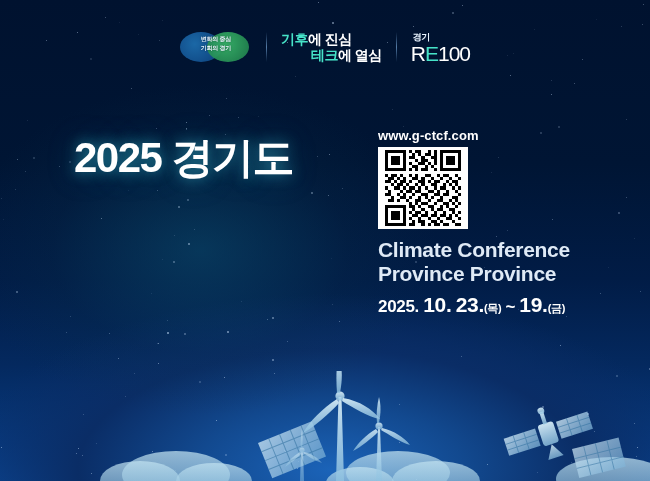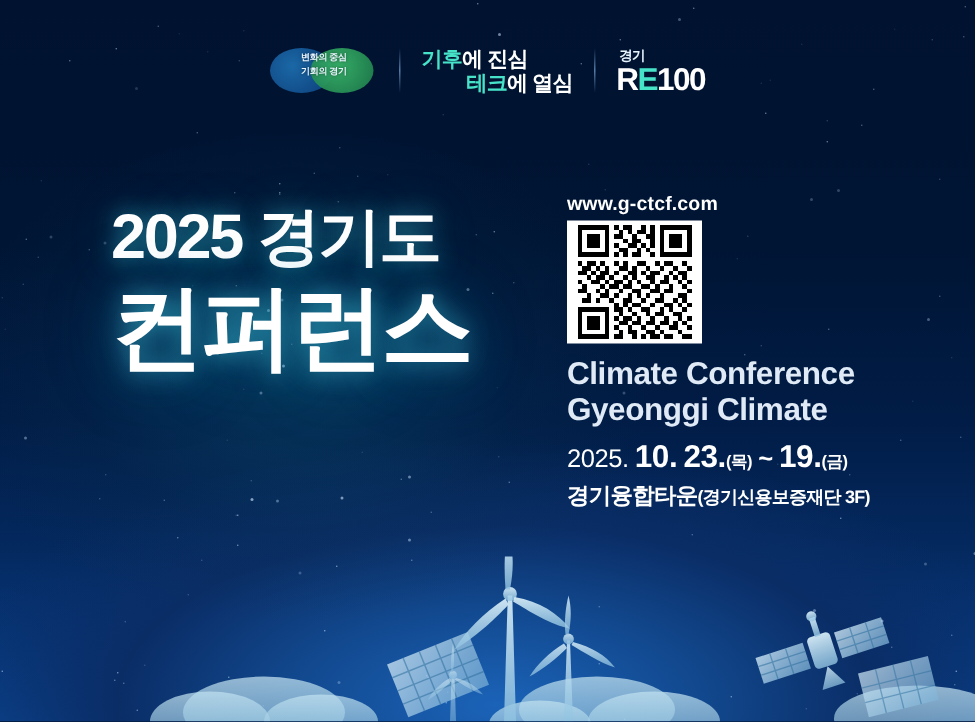--- a/index.html
+++ b/index.html
@@ -40,21 +40,21 @@
     display:flex;flex-direction:column;gap:1px;
     font-size:14px;line-height:15px;font-weight:800;letter-spacing:-.5px;
     white-space:nowrap;
   }
   .slogan .l1 .a{color:#46e3c8;}
   .slogan .l1 .b{color:#ffffff;}
   .slogan .l2 .a{color:#46e3c8;padding-left:30px;}
   .slogan .l2 .b{color:#ffffff;}
   .re100{position:relative;display:flex;flex-direction:column;align-items:flex-start;}
   .re100 .gg{font-size:9px;font-weight:800;color:#e8f4ff;letter-spacing:-.5px;margin-left:2px;}
-  .re100 .mark{font-size:21px;line-height:20px;font-weight:700;letter-spacing:-1px;color:#ffffff;}
+  .re100 .mark{font-size:21px;line-height:20px;font-weight:400;letter-spacing:-1px;color:#ffffff;}
   .re100 .mark .zero{color:#46e3c8;}
 
   
   .headline{position:absolute;left:74px;top:132px;width:300px;}
   .hl-year{
     font-size:42px;line-height:52px;font-weight:800;letter-spacing:-1.5px;color:#ffffff;
     text-shadow:0 0 14px rgba(70,215,230,.55),0 0 30px rgba(40,150,190,.35);
   }
   .hl-big{
     font-size:62px;line-height:70px;font-weight:800;letter-spacing:-2px;color:#ffffff;
@@ -71,21 +71,21 @@
     display:block;
   }
   .qr{display:block;width:100%;height:100%;}
   .en-title{
     margin-top:9px;
     font-size:21px;line-height:24px;font-weight:700;color:#dfeaf6;letter-spacing:-.3px;
   }
   .date{
     margin-top:7px;color:#ffffff;white-space:nowrap;letter-spacing:-.3px;
   }
-  .date .y{font-size:17px;font-weight:400;}
+  .date .y{font-size:17px;font-weight:700;}
   .date .d{font-size:21px;font-weight:800;}
   .date .dow{font-size:11px;font-weight:700;}
   .date .tilde{font-size:17px;font-weight:700;}
   .venue{
     margin-top:4px;color:#ffffff;letter-spacing:-.5px;white-space:nowrap;
   }
   .venue .main{font-size:15px;font-weight:800;}
   .venue .sub{font-size:12px;font-weight:700;}
 
   
@@ -271,21 +271,20 @@
 
     <div class="re100">
       <div class="gg">경기</div>
       <div class="mark"><span>R</span><span class="zero">E</span><span>100</span></div>
     </div>
 
   </div>
 
   <div class="headline">
     <div class="hl-year">2025 경기도</div>
-    <div class="hl-big">컨퍼런스</div>
   </div>
 
   <div class="right">
 
     <div class="url">www.g-ctcf.com</div>
 
     <div class="qr-wrap">
       <svg class="qr" viewBox="0 0 25 25" shape-rendering="crispEdges">
         <rect width="25" height="25" fill="#ffffff"></rect>
         <g fill="#000000">
@@ -454,26 +453,25 @@
             <rect x="14" y="24" width="1" height="1"></rect>
             <rect x="16" y="24" width="2" height="1"></rect>
             <rect x="19" y="24" width="2" height="1"></rect>
             <rect x="23" y="24" width="2" height="1"></rect>
         </g>
       </svg>
     </div>
 
     <div class="en-title">
       <div>Climate Conference</div>
-      <div>Gyeonggi Climate</div>
+      <div>Province Province</div>
     </div>
 
     <div class="date"><span class="y">2025.</span>&nbsp;<span class="d">10.</span>&nbsp;<span class="d">23.</span><span class="dow">(목)</span>&nbsp;<span class="tilde">~</span>&nbsp;<span class="d">19.</span><span class="dow">(금)</span></div>
 
-    <div class="venue"><span class="main">경기융합타운</span><span class="sub">(경기신용보증재단 3F)</span></div>
 
   </div>
 
   <svg class="illus" viewBox="0 0 650 110" preserveAspectRatio="none">
     <defs>
       <linearGradient id="gTur" x1="0" y1="0" x2="0" y2="1">
         <stop offset="0%" stop-color="#d6ecf7" stop-opacity=".95"></stop>
         <stop offset="100%" stop-color="#8fc2e0" stop-opacity=".8"></stop>
       </linearGradient>
       <linearGradient id="gCloud" x1="0" y1="0" x2="0" y2="1">

